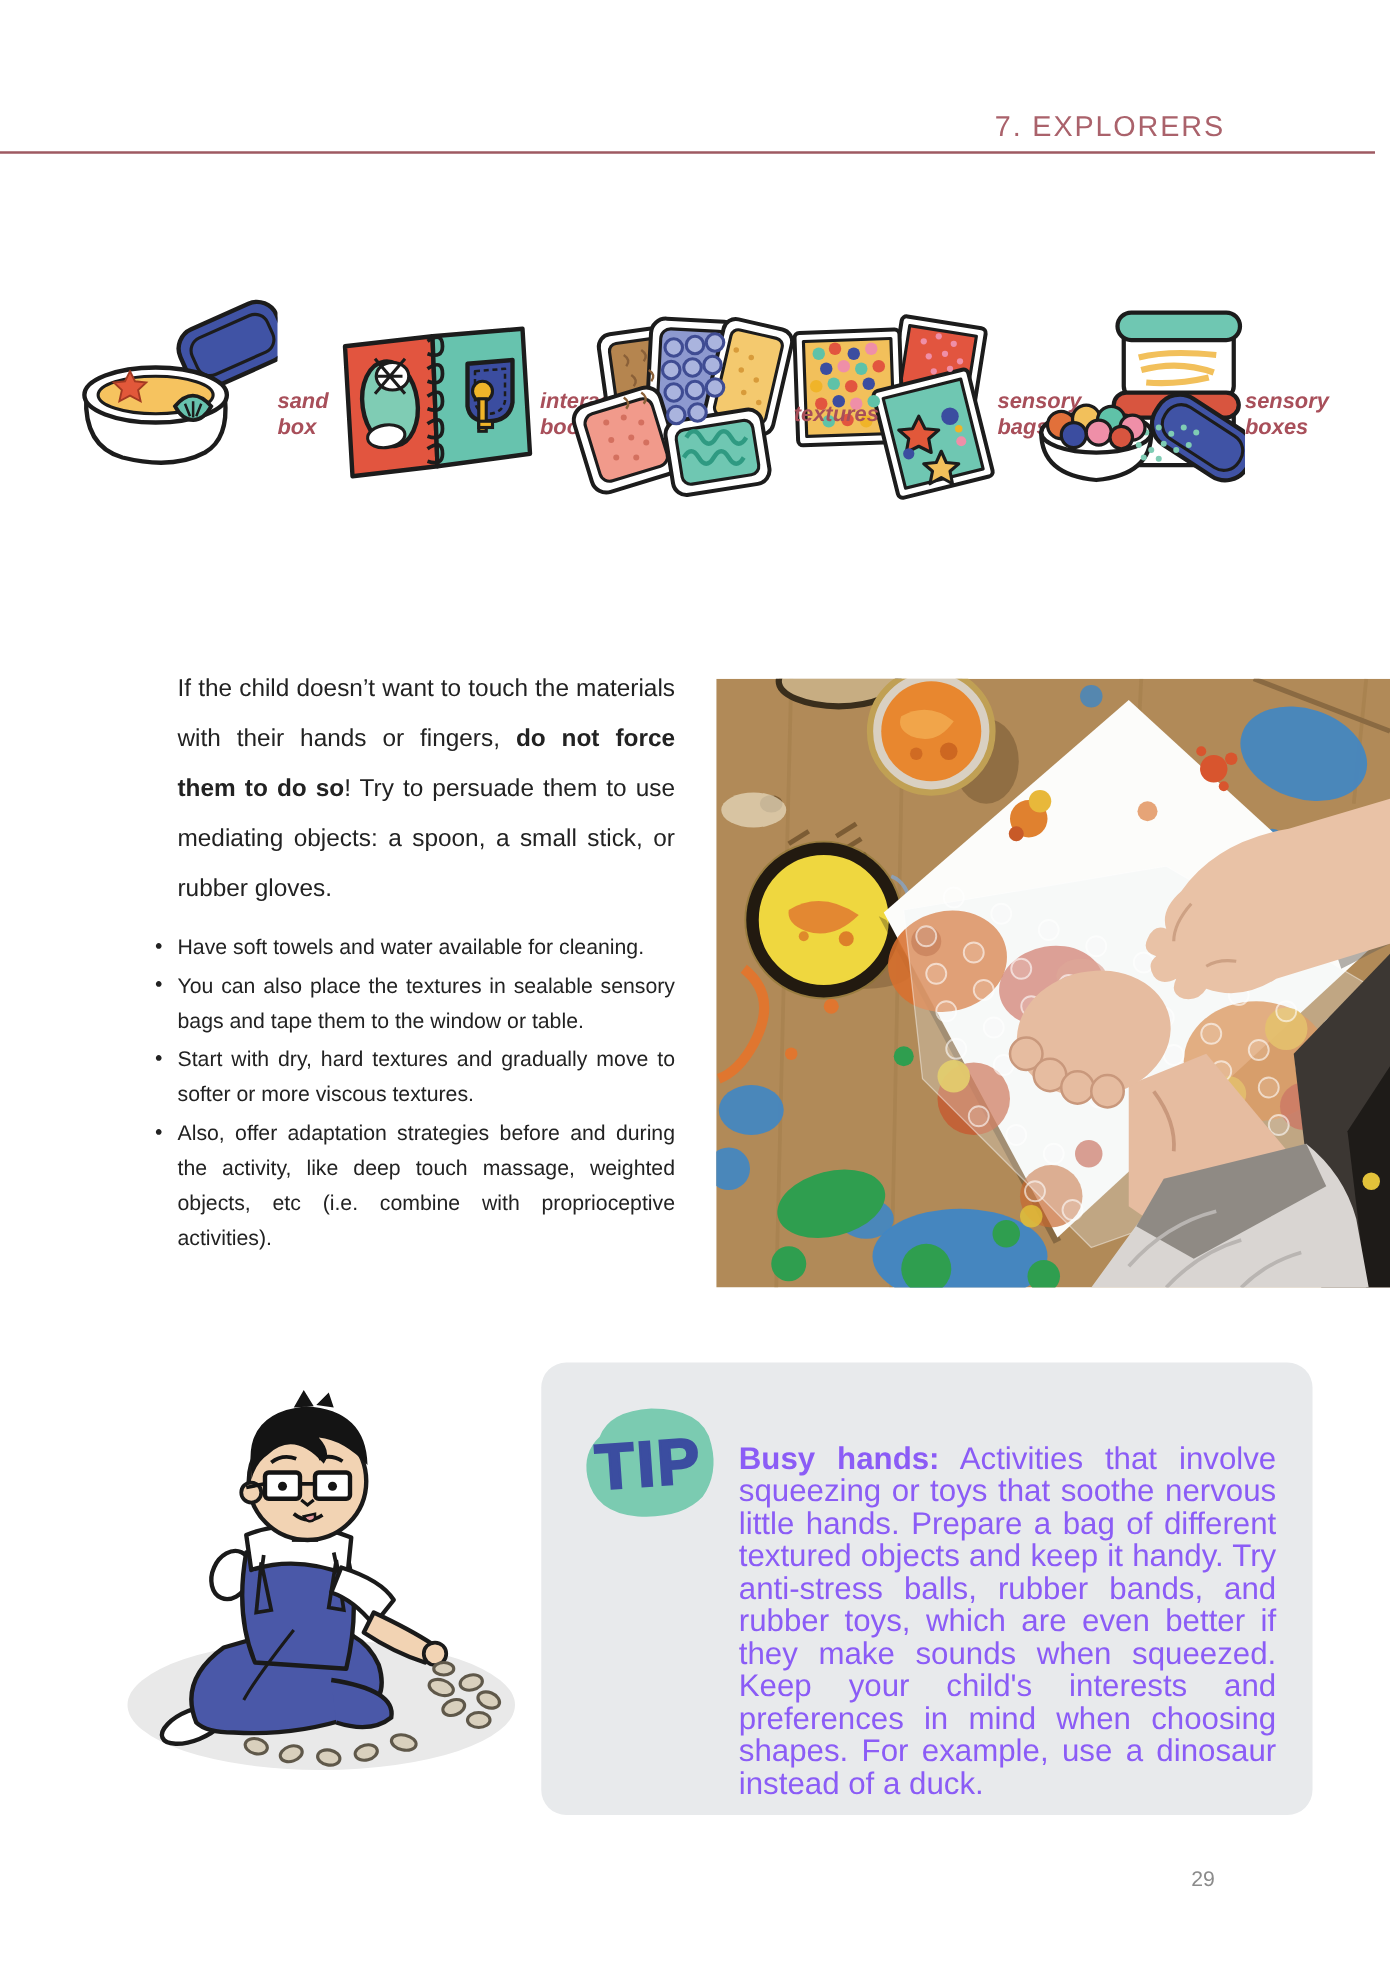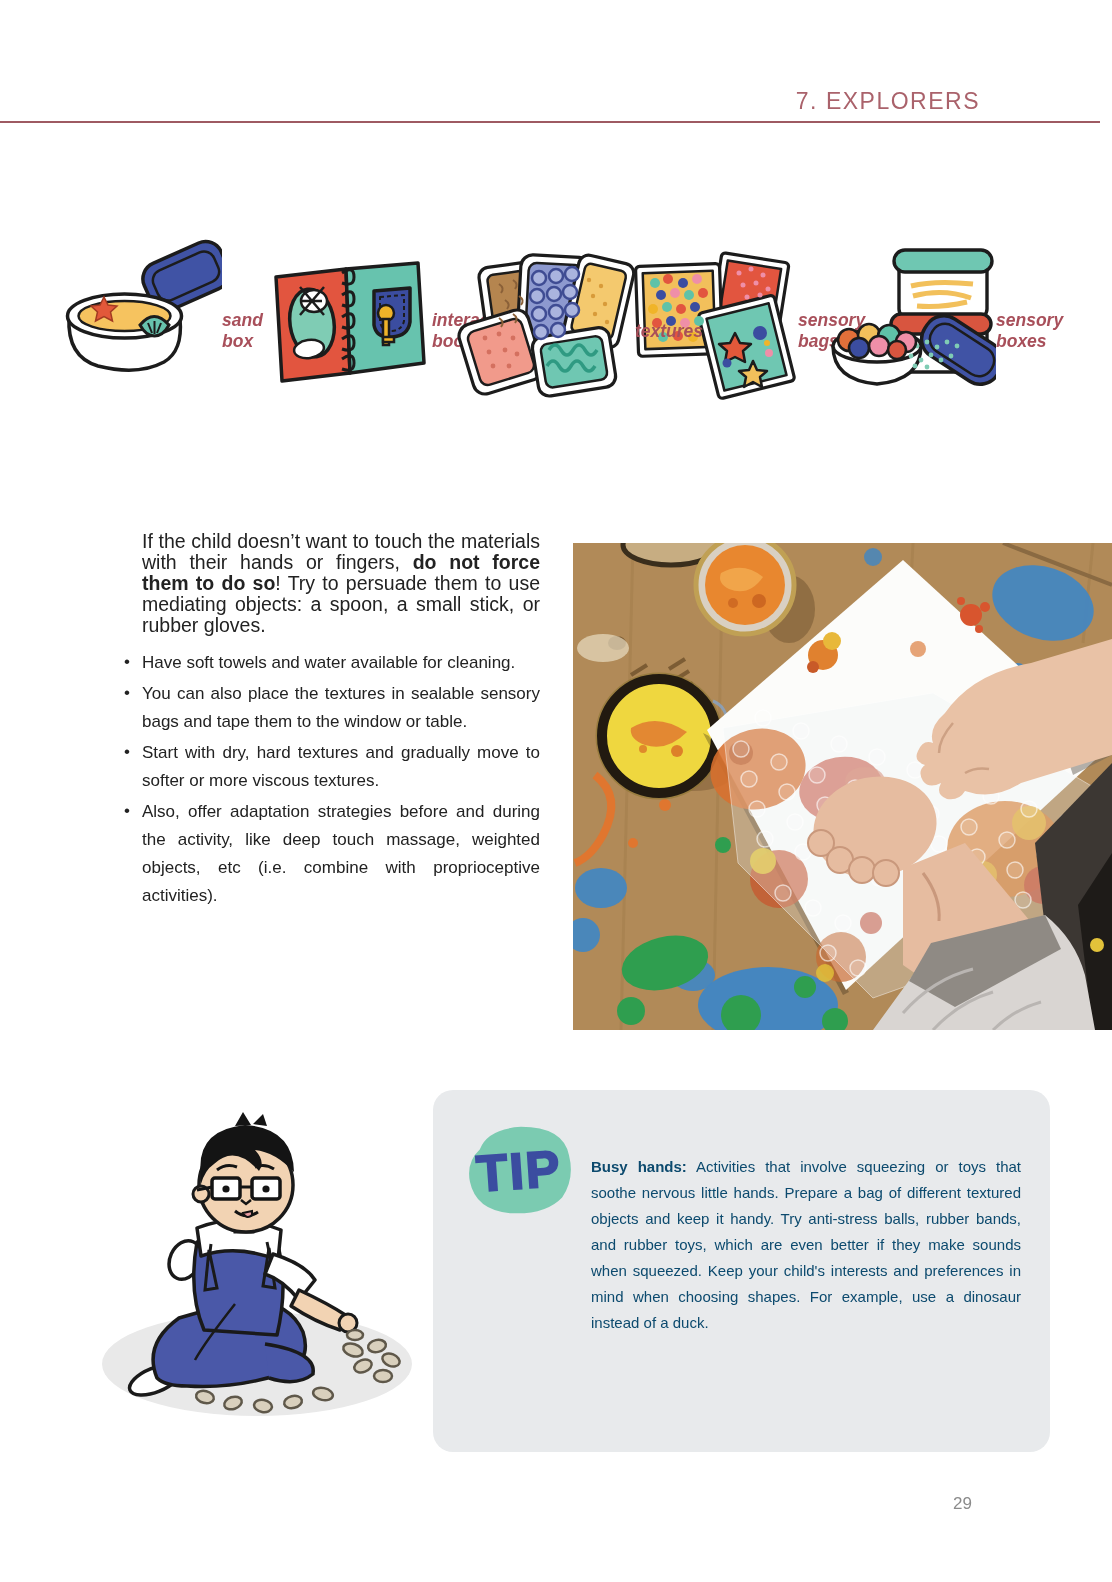--- a/index.html
+++ b/index.html
@@ -12,36 +12,36 @@
   .header-rule{position:absolute;top:121px;left:0;width:1100px;height:2px;background:#9e5a62;}
 
   
   .icon-cell{position:absolute;top:230px;width:200px;display:flex;flex-direction:row;align-items:center;}
   .icon-box{height:178px;display:flex;align-items:center;justify-content:center;}
   .icon-label{margin-top:24px;font-size:17.5px;font-weight:bold;font-style:italic;color:#a84f5a;}
   .cell-1{left:52px;}.cell-2{left:262px;}.cell-3{left:455px;}.cell-4{left:623px;}.cell-5{left:821px;}
 
   
   .text-col{position:absolute;left:142px;top:531px;width:398px;color:#222;}
-  .intro{font-size:19.5px;line-height:21px;text-align:justify;margin:0 0 13px 0;}
+  .intro{font-size:19.5px;line-height:40px;text-align:justify;margin:0 0 13px 0;}
   .intro b{font-weight:bold;}
   ul.notes{margin:0 0 0 -19px;padding:0;list-style:none;}
   ul.notes li{position:relative;padding-left:19px;font-size:17px;line-height:28px;
               text-align:justify;margin-bottom:3px;}
   ul.notes li::before{content:"•";position:absolute;left:1px;top:-1px;}
 
   
   .photo{position:absolute;left:573px;top:543px;width:539px;height:487px;}
 
   
   .tip-box{position:absolute;left:433px;top:1090px;width:617px;height:362px;
            background:#e8eaec;border-radius:20px;}
   .tip-badge{position:absolute;left:26px;top:30px;width:118px;height:102px;}
-  .tip-text{position:absolute;left:158px;top:64px;width:430px;font-size:15px;
-            line-height:26px;text-align:justify;color:#0c4a6e;}
+  .tip-text{position:absolute;left:158px;top:64px;width:430px;font-size:25px;
+            line-height:26px;text-align:justify;color:#8b5cf6;}
   .tip-text b{font-weight:bold;}
 
   
   .child{position:absolute;left:85px;top:1092px;width:345px;height:345px;}
 
   .page-number{position:absolute;left:953px;top:1494px;font-size:17px;color:#8b8b8b;}
 </style>
 </head>
 <body>
 

